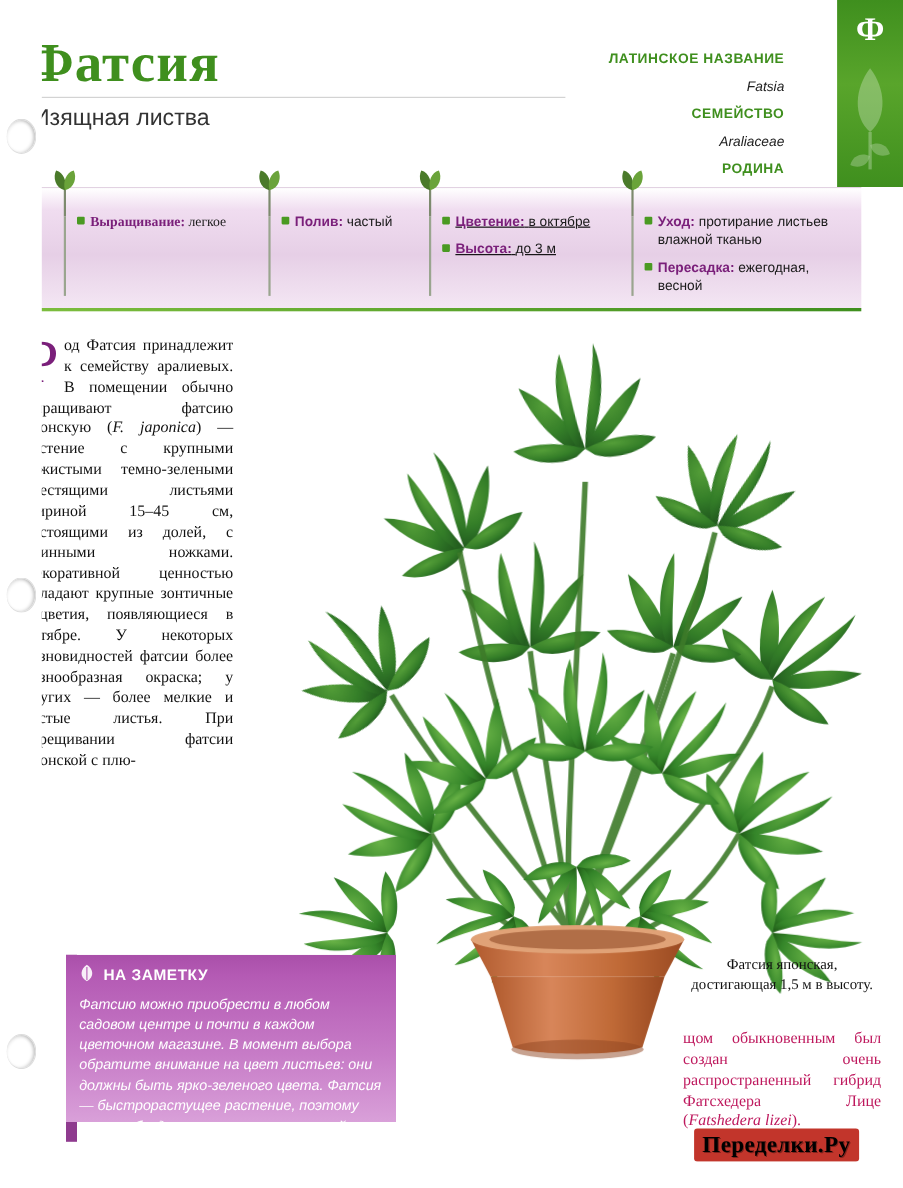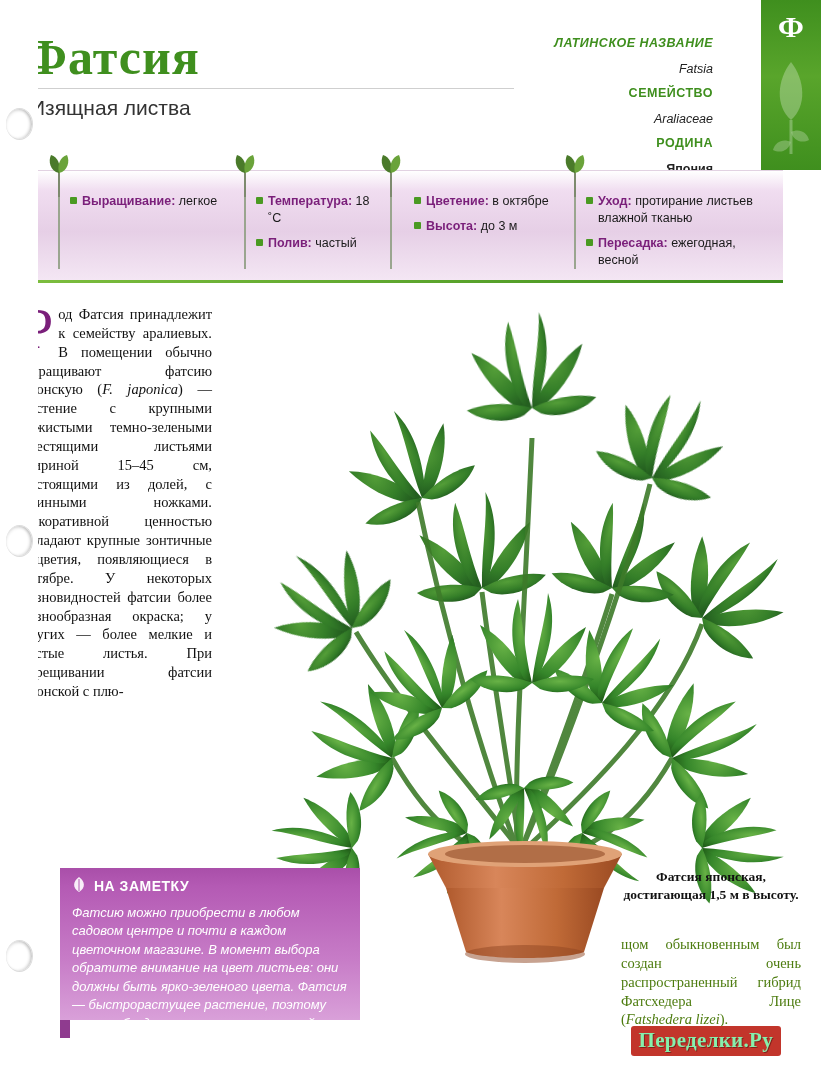--- a/index.html
+++ b/index.html
@@ -69,21 +69,21 @@
   .hdr-rule{
     position:absolute;left:24px;top:88px;width:490px;height:1px;background:#cfcfcf;
   }
   .meta{
     position:absolute;right:70px;top:36px;width:240px;text-align:right;
   }
   .meta .m-label{
     font-size:12.5px;font-weight:bold;color:#3f8f1e;letter-spacing:.5px;
     margin-top:10px;
   }
-  .meta .m-label:first-child{margin-top:0;font-style:italic;}
+  .meta .m-label:first-child{margin-top:10px;}
   .meta .m-value{
     font-size:12.5px;color:#222;font-style:italic;margin-top:12px;
   }
   .meta .m-value.plain{font-style:normal;font-weight:bold;}
 
   
   .facts{
     position:absolute;left:0;top:170px;width:783px;height:110px;
     background:linear-gradient(180deg,#ffffff 0%, #f0ddf0 18%, #e6cfe6 55%, #f4e7f4 100%);
     border-top:1px solid #e2d2e2;
@@ -150,32 +150,32 @@
 
   
   .photo{
     position:absolute;left:232px;top:288px;width:560px;height:680px;
     overflow:hidden;
   }
   .caption{
     position:absolute;right:20px;top:868px;width:180px;
     text-align:center;
     font-family:"Liberation Serif", serif;
-    font-size:13.5px;font-weight:bold;line-height:1.35;color:#111;
+    font-size:13.5px;font-weight:normal;line-height:1.35;color:#111;
   }
   .rightcol{
     position:absolute;right:20px;top:935px;width:180px;
     font-family:"Liberation Serif", serif;
-    font-size:14.5px;line-height:1.30;color:#4d7c0f;text-align:justify;
+    font-size:14.5px;line-height:1.30;color:#be185d;text-align:justify;
   }
   
   .watermark{
     position:absolute;right:22px;bottom:14px;
     font-family:"Liberation Serif", serif;
-    font-size:21px;font-weight:bold;color:#86efac;
+    font-size:21px;font-weight:bold;color:#000000;
     background:#c2352b;
     padding:2px 8px 3px 8px;
     border-radius:3px;
     letter-spacing:.3px;
     text-shadow:1px 1px 0 rgba(0,0,0,.35);
   }
   .wm-wrap{position:absolute;right:18px;bottom:10px;}
 </style>
 </head>
 <body>
@@ -232,42 +232,37 @@
     </svg>
     <div class="stem" style="left:390px;top:26px;height:72px;"></div>
 
     <svg class="sprout" style="left:562px;top:-18px;" viewBox="0 0 26 44">
       <path d="M13 44 L13 16" stroke="#7d8a6e" stroke-width="2" fill="none"></path>
       <path d="M13 20 C 4 18, 2 8, 5 2 C 12 4, 15 12, 13 20 Z" fill="#4a7a2a"></path>
       <path d="M13 20 C 22 18, 24 8, 21 2 C 14 4, 11 12, 13 20 Z" fill="#6aa33a"></path>
     </svg>
     <div class="stem" style="left:574px;top:26px;height:72px;"></div>
 
-    <div class="col" style="left:70px;width:150px;">
+    <div class="col" style="left:70px;width:150px;font-family:Liberation Serif, serif;">
       <div class="fact">
         <span class="dot"></span>
         <b>Выращивание:</b>
         <span>легкое</span>
       </div>
     </div>
 
     <div class="col" style="left:256px;width:120px;">
       <div class="fact">
         <span class="dot"></span>
-        <b>Температура:</b>
-        <span>18 ˚С</span>
-      </div>
-      <div class="fact">
-        <span class="dot"></span>
         <b>Полив:</b>
         <span>частый</span>
       </div>
     </div>
 
-    <div class="col" style="left:414px;width:140px;">
+    <div class="col" style="left:402px;width:140px;text-decoration:underline;">
       <div class="fact">
         <span class="dot"></span>
         <b>Цветение:</b>
         <span>в октябре</span>
       </div>
       <div class="fact">
         <span class="dot"></span>
         <b>Высота:</b>
         <span>до 3 м</span>
       </div>

